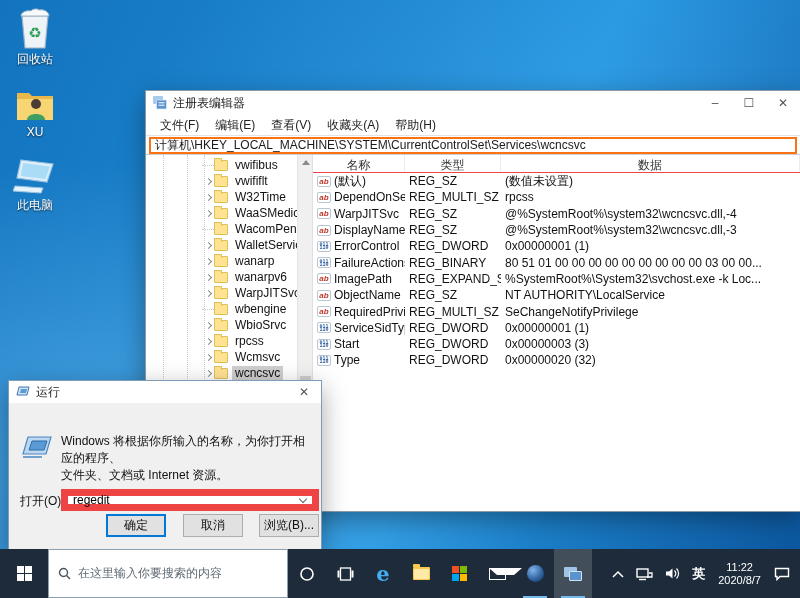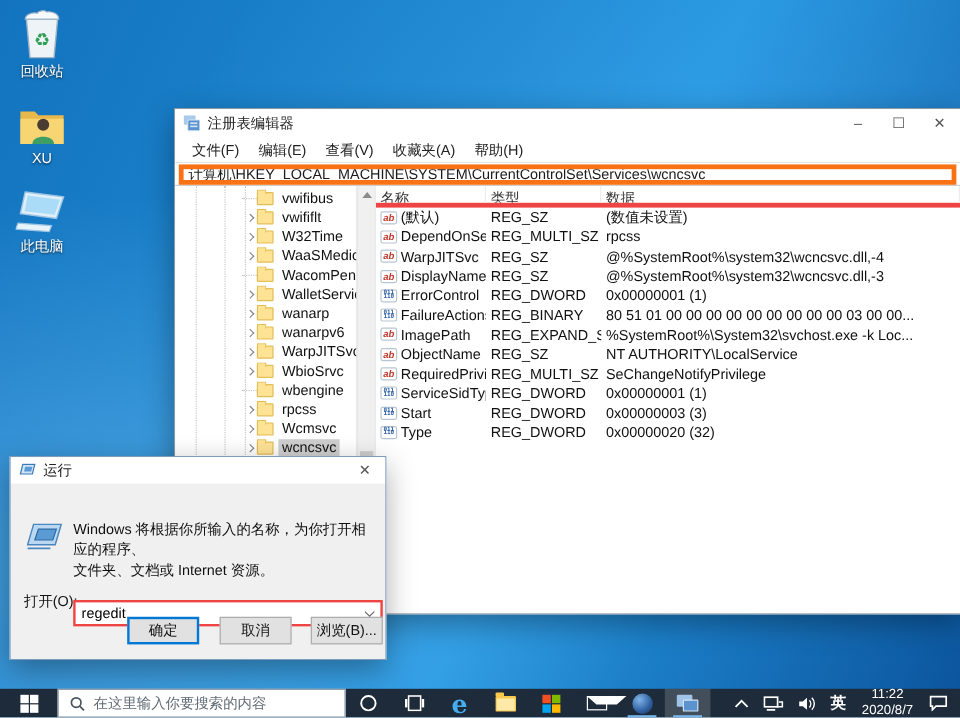--- a/index.html
+++ b/index.html
@@ -35,21 +35,21 @@
   .cap-btn { width:34px; height:100%; display:flex; align-items:center; justify-content:center;
              color:#555; font-size:12px; }
   
   #regwin { left:145px; top:90px; width:656px; height:422px; z-index:10;
             display:flex; flex-direction:column; }
   .menubar { height:21px; display:flex; align-items:center; padding-left:6px;
              border-bottom:1px solid #e3e3e3; background:#fff; }
   .menu-item { padding:2px 8px; color:#222; }
   .addressbar { height:19px; border-bottom:1px solid #cfcfcf; background:#fff;
                 display:flex; align-items:center; padding:0 3px; }
-  .addressbar .addr-box { flex:1; height:17px; border:4px solid #f97316; background:#fff;
+  .addressbar .addr-box { flex:1; height:17px; border:2px solid #f97316; background:#fff;
                 display:flex; align-items:center; padding:0 4px; color:#1a1a1a;
                 white-space:nowrap; overflow:hidden; }
   .regbody { flex:1; display:flex; min-height:0; }
   .treepane { width:167px; border-right:1px solid #e0e0e0; position:relative;
               background:#fff; overflow:hidden; }
   .tree-rows { position:absolute; left:0; top:2px; right:15px; }
   .tree-guides { position:absolute; top:0; bottom:0; left:0; width:100%; pointer-events:none; }
   .tg { position:absolute; top:0; bottom:0; border-left:1px dotted #c8c8c8; }
   .tree-row { height:16px; display:flex; align-items:center; white-space:nowrap; }
   .tree-row .spacer { width:56px; flex:none; }
@@ -66,22 +66,22 @@
   .tree-row.sel .tree-label { background:#cfcfcf; }
   .tree-scroll { position:absolute; right:0; top:0; bottom:0; width:15px;
                  background:#f0f0f0; border-left:1px solid #e3e3e3; }
   .scr-arrow { position:absolute; left:4px; width:0; height:0;
                border-left:4px solid transparent; border-right:4px solid transparent; }
   .scr-up { top:5px; border-bottom:5px solid #8a8a8a; }
   .scr-dn { bottom:5px; border-top:5px solid #8a8a8a; }
   .scr-thumb { position:absolute; left:2px; width:11px; height:70px; top:62%;
                background:#cdcdcd; }
   .listpane { flex:1; display:flex; flex-direction:column; overflow:hidden; background:#fff; }
-  .list-header { display:flex; height:18px; border-bottom:4px solid #ef4444;
-                 color:#333; flex:none; }
+  .list-header { display:flex; height:18px; border-bottom:1px solid #ef4444;
+                 color:#333; flex:none;text-align:center; }
   .lh-cell { padding:2px 4px; border-right:1px solid #ededed; overflow:hidden; white-space:nowrap; }
   .c-name { width:92px; flex:none; }
   .c-type { width:96px; flex:none; }
   .c-data { flex:1; }
   .list-row { display:flex; height:16.3px; align-items:center; white-space:nowrap; color:#111; }
   .list-row .cell { padding:0 4px; overflow:hidden; }
   .vicon { width:14px; height:11px; flex:none; margin-right:3px; border:1px solid #b9c6d2;
            border-radius:2px; background:#fff; display:inline-flex; align-items:center;
            justify-content:center; font-weight:bold; }
   .vicon.sz { color:#c0392b; font-size:8px; font-style:italic; }
@@ -90,33 +90,33 @@
   .name-cell { display:flex; align-items:center; }
   
   #rundlg { left:8px; top:380px; width:314px; height:170px; z-index:20;
             border:1px solid #7f9db9; display:flex; flex-direction:column; }
   #rundlg .titlebar { height:22px; }
   #rundlg .dlg-body { flex:1; background:#f0f0f0; position:relative; }
   .run-icon-art { position:absolute; left:13px; top:32px; }
   .run-desc { position:absolute; left:52px; top:30px; right:10px; line-height:17px; color:#111; }
   .open-label { position:absolute; left:11px; top:90px; color:#111; }
   .combo { position:absolute; left:52px; top:86px; right:2px; height:22px; background:#fff;
-           border:2px solid #ef4444; display:flex; align-items:center;margin-top:11px; }
+           border:7px solid #ef4444; display:flex; align-items:center; }
   .combo .combo-text { flex:1; padding:0 5px; color:#000; }
   .combo .combo-arrow { width:18px; display:flex; align-items:center; justify-content:center; }
   .combo .combo-arrow .chevd { width:6px; height:6px; border-right:1px solid #666;
            border-bottom:1px solid #666; transform:rotate(45deg); margin-top:-3px; }
   .dlg-buttons { position:absolute; left:0; right:0; bottom:12px; height:23px; }
   .btn { position:absolute; height:23px; width:60px; background:#e1e1e1;
          border:1px solid #adadad; display:flex; align-items:center; justify-content:center;
          color:#111; font-size:12px; }
   .btn.default { border:2px solid #0078d7; }
   .btn-ok { left:97px; } .btn-cancel { left:174px; } .btn-browse { left:250px; }
   
-  .taskbar { position:absolute; left:0; right:0; bottom:0; height:24px; background:#1d2b3a;
+  .taskbar { position:absolute; left:0; right:0; bottom:0; height:49px; background:#1d2b3a;
              display:flex; align-items:stretch; z-index:50; }
   .tb-btn { display:flex; align-items:center; justify-content:center; height:100%; }
   .tb-start { width:48px; }
   .winlogo { display:grid; grid-template-columns:7px 7px; grid-template-rows:7px 7px; gap:1px; }
   .winlogo span { background:#fff; }
   .tb-search { width:240px; background:#fff; display:flex; align-items:center;
                padding-left:9px; gap:7px; border:1px solid #8ca0b0; }
   .tb-search .ph { color:#5f6a73; font-size:12px; white-space:nowrap; }
   .tb-icon { width:38px; position:relative; }
   .tb-icon.running::after { content:""; position:absolute; left:7px; right:7px; bottom:0;
@@ -285,31 +285,31 @@
             <div class="tree-row">
               <span class="spacer"></span>
               <span class="tw-arrow">
                 <span class="chev"></span>
               </span>
               <span class="folder"></span>
               <span class="tree-label">WarpJITSvc</span>
             </div>
             <div class="tree-row">
               <span class="spacer"></span>
+              <span class="tw-dash"></span>
+              <span class="folder"></span>
+              <span class="tree-label">wbengine</span>
+            </div>
+            <div class="tree-row">
+              <span class="spacer"></span>
               <span class="tw-arrow">
                 <span class="chev"></span>
               </span>
               <span class="folder"></span>
               <span class="tree-label">WbioSrvc</span>
-            </div>
-            <div class="tree-row">
-              <span class="spacer"></span>
-              <span class="tw-dash"></span>
-              <span class="folder"></span>
-              <span class="tree-label">wbengine</span>
             </div>
             <div class="tree-row">
               <span class="spacer"></span>
               <span class="tw-arrow">
                 <span class="chev"></span>
               </span>
               <span class="folder"></span>
               <span class="tree-label">rpcss</span>
             </div>
             <div class="tree-row">

